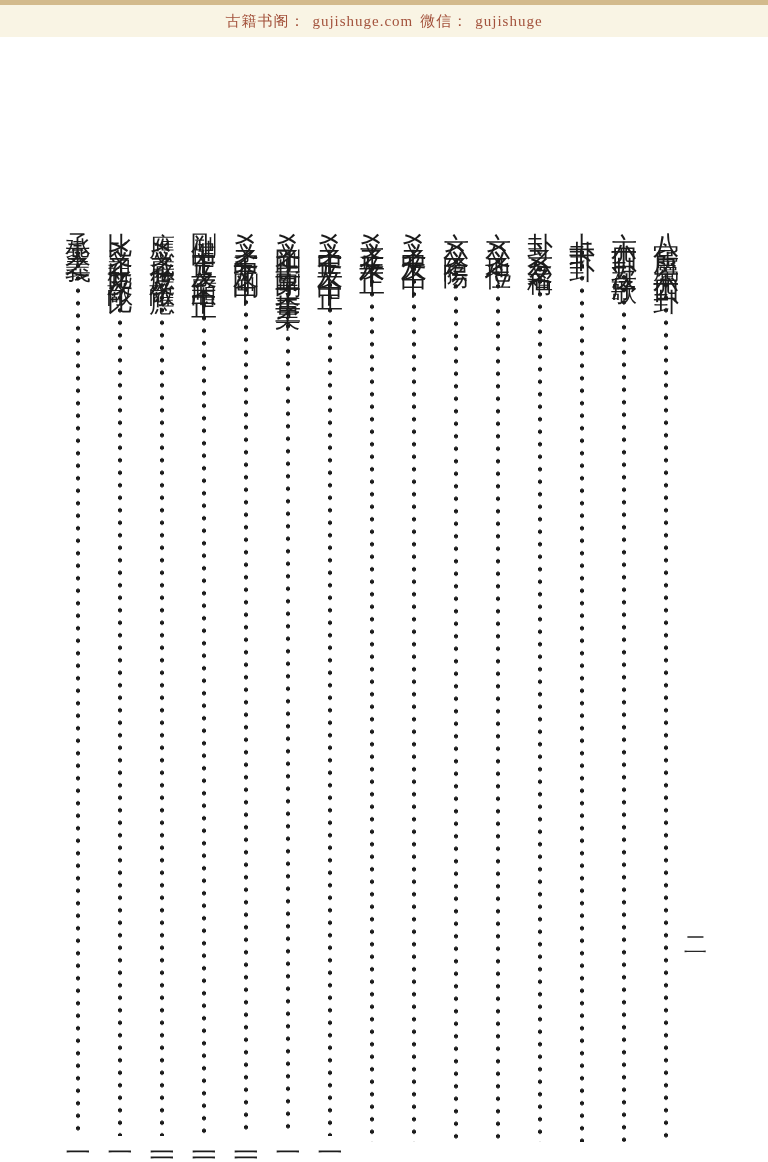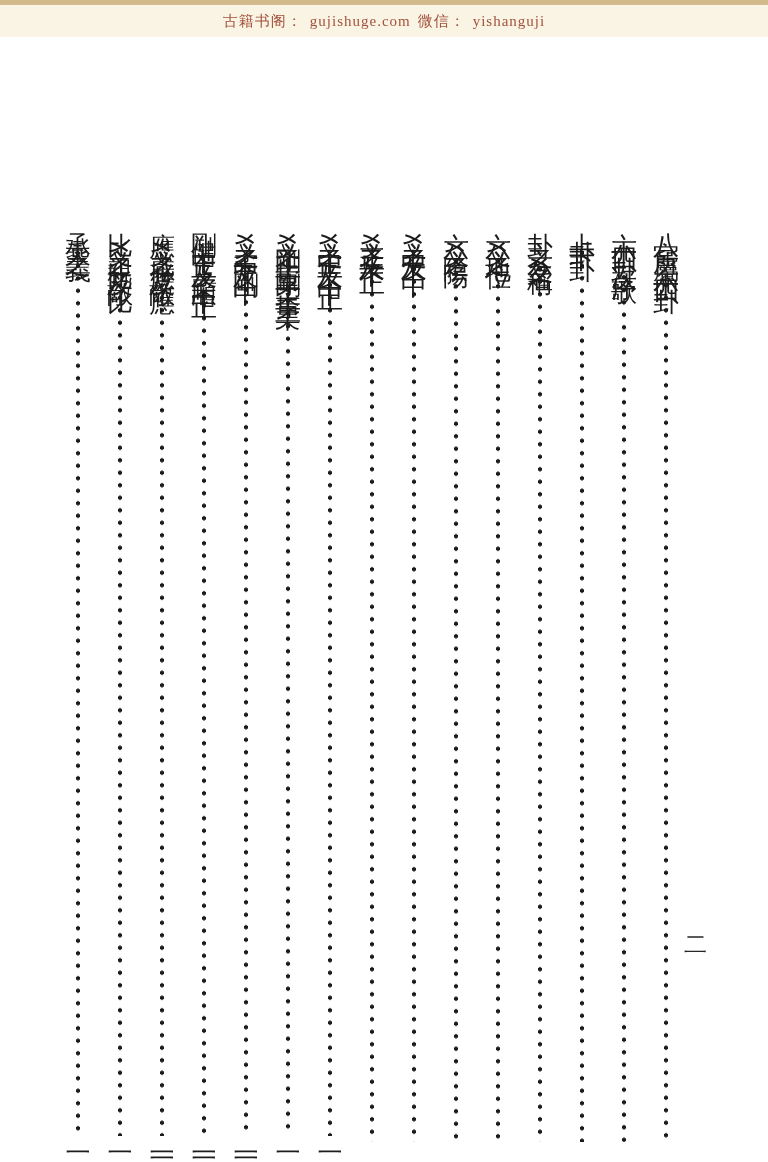--- a/index.html
+++ b/index.html
@@ -88,21 +88,21 @@
 <body>
 
 <div class="canvas">
 
   <div class="top-strip"></div>
 
   <div class="header-band">
     <span>古籍书阁：</span>
     <span>gujishuge.com</span>
     <span>微信：</span>
-    <span>yishanguji</span>
+    <span>gujishuge</span>
   </div>
 
   <div class="toc" id="toc">
   <div class="entry">
     <span class="title">八宮所屬六十四卦</span>
     <span class="leader"></span>
     <span class="pagenum">五頁</span>
   </div>
 
   <div class="entry">

